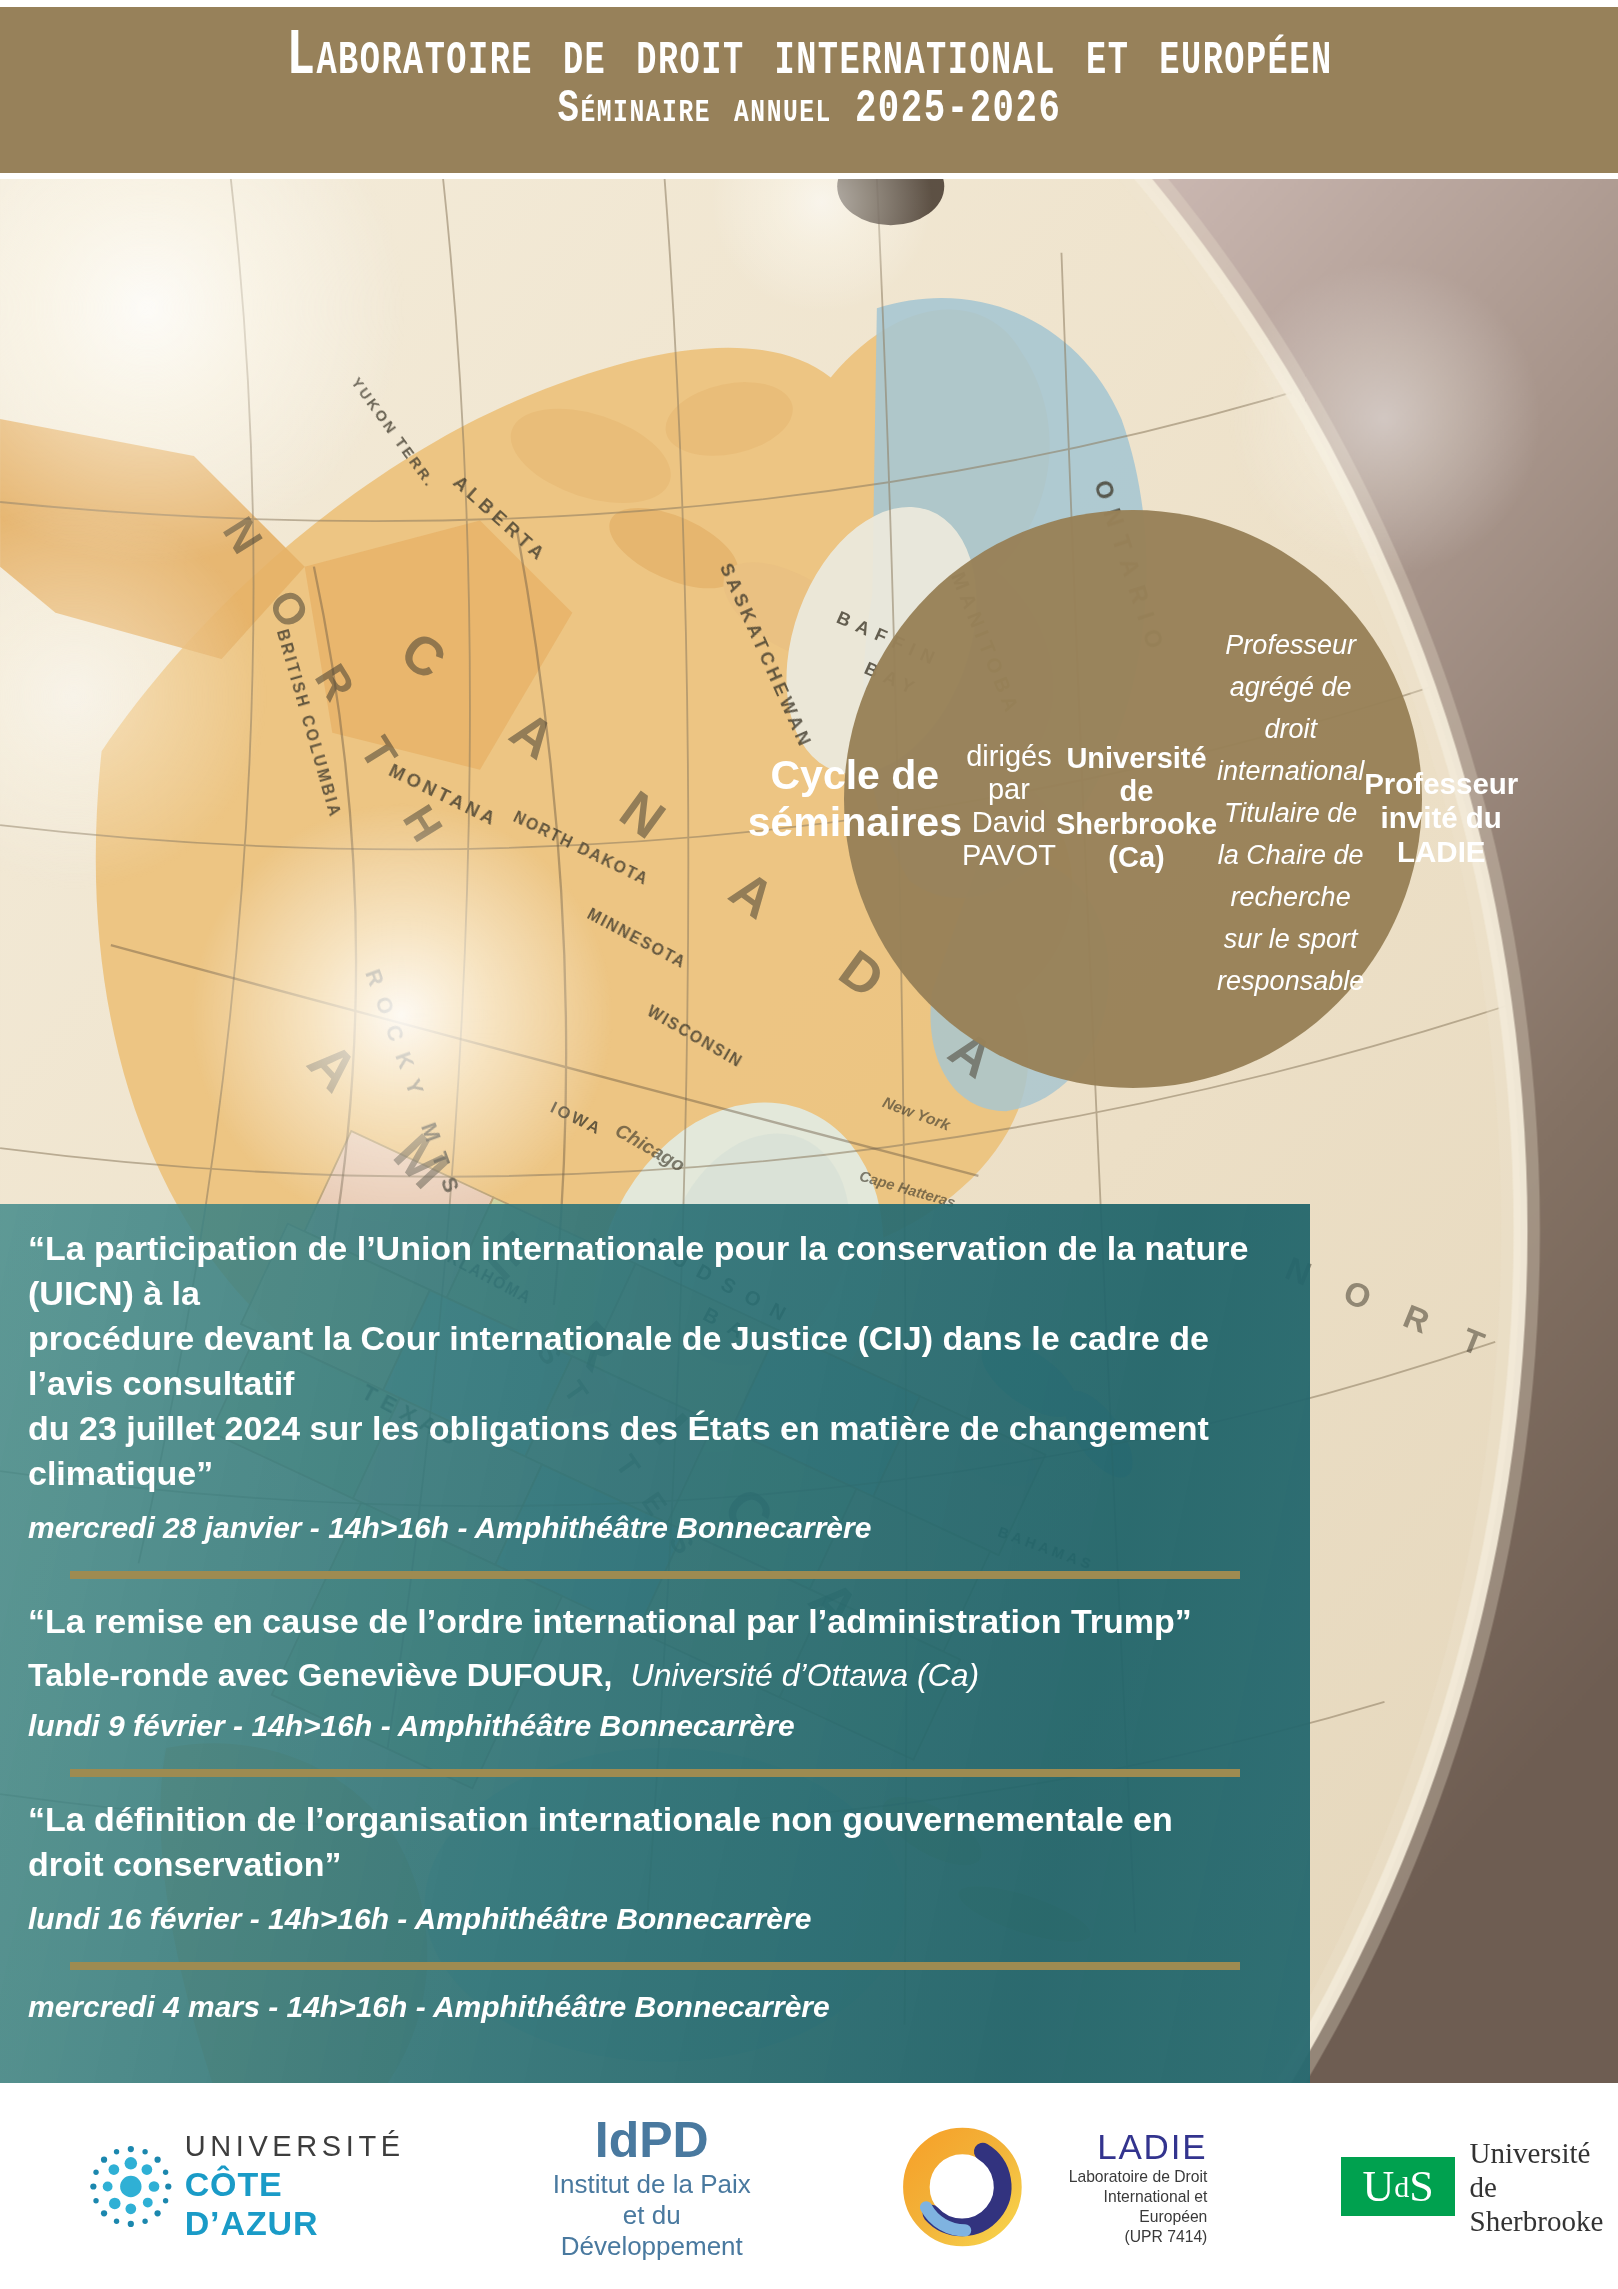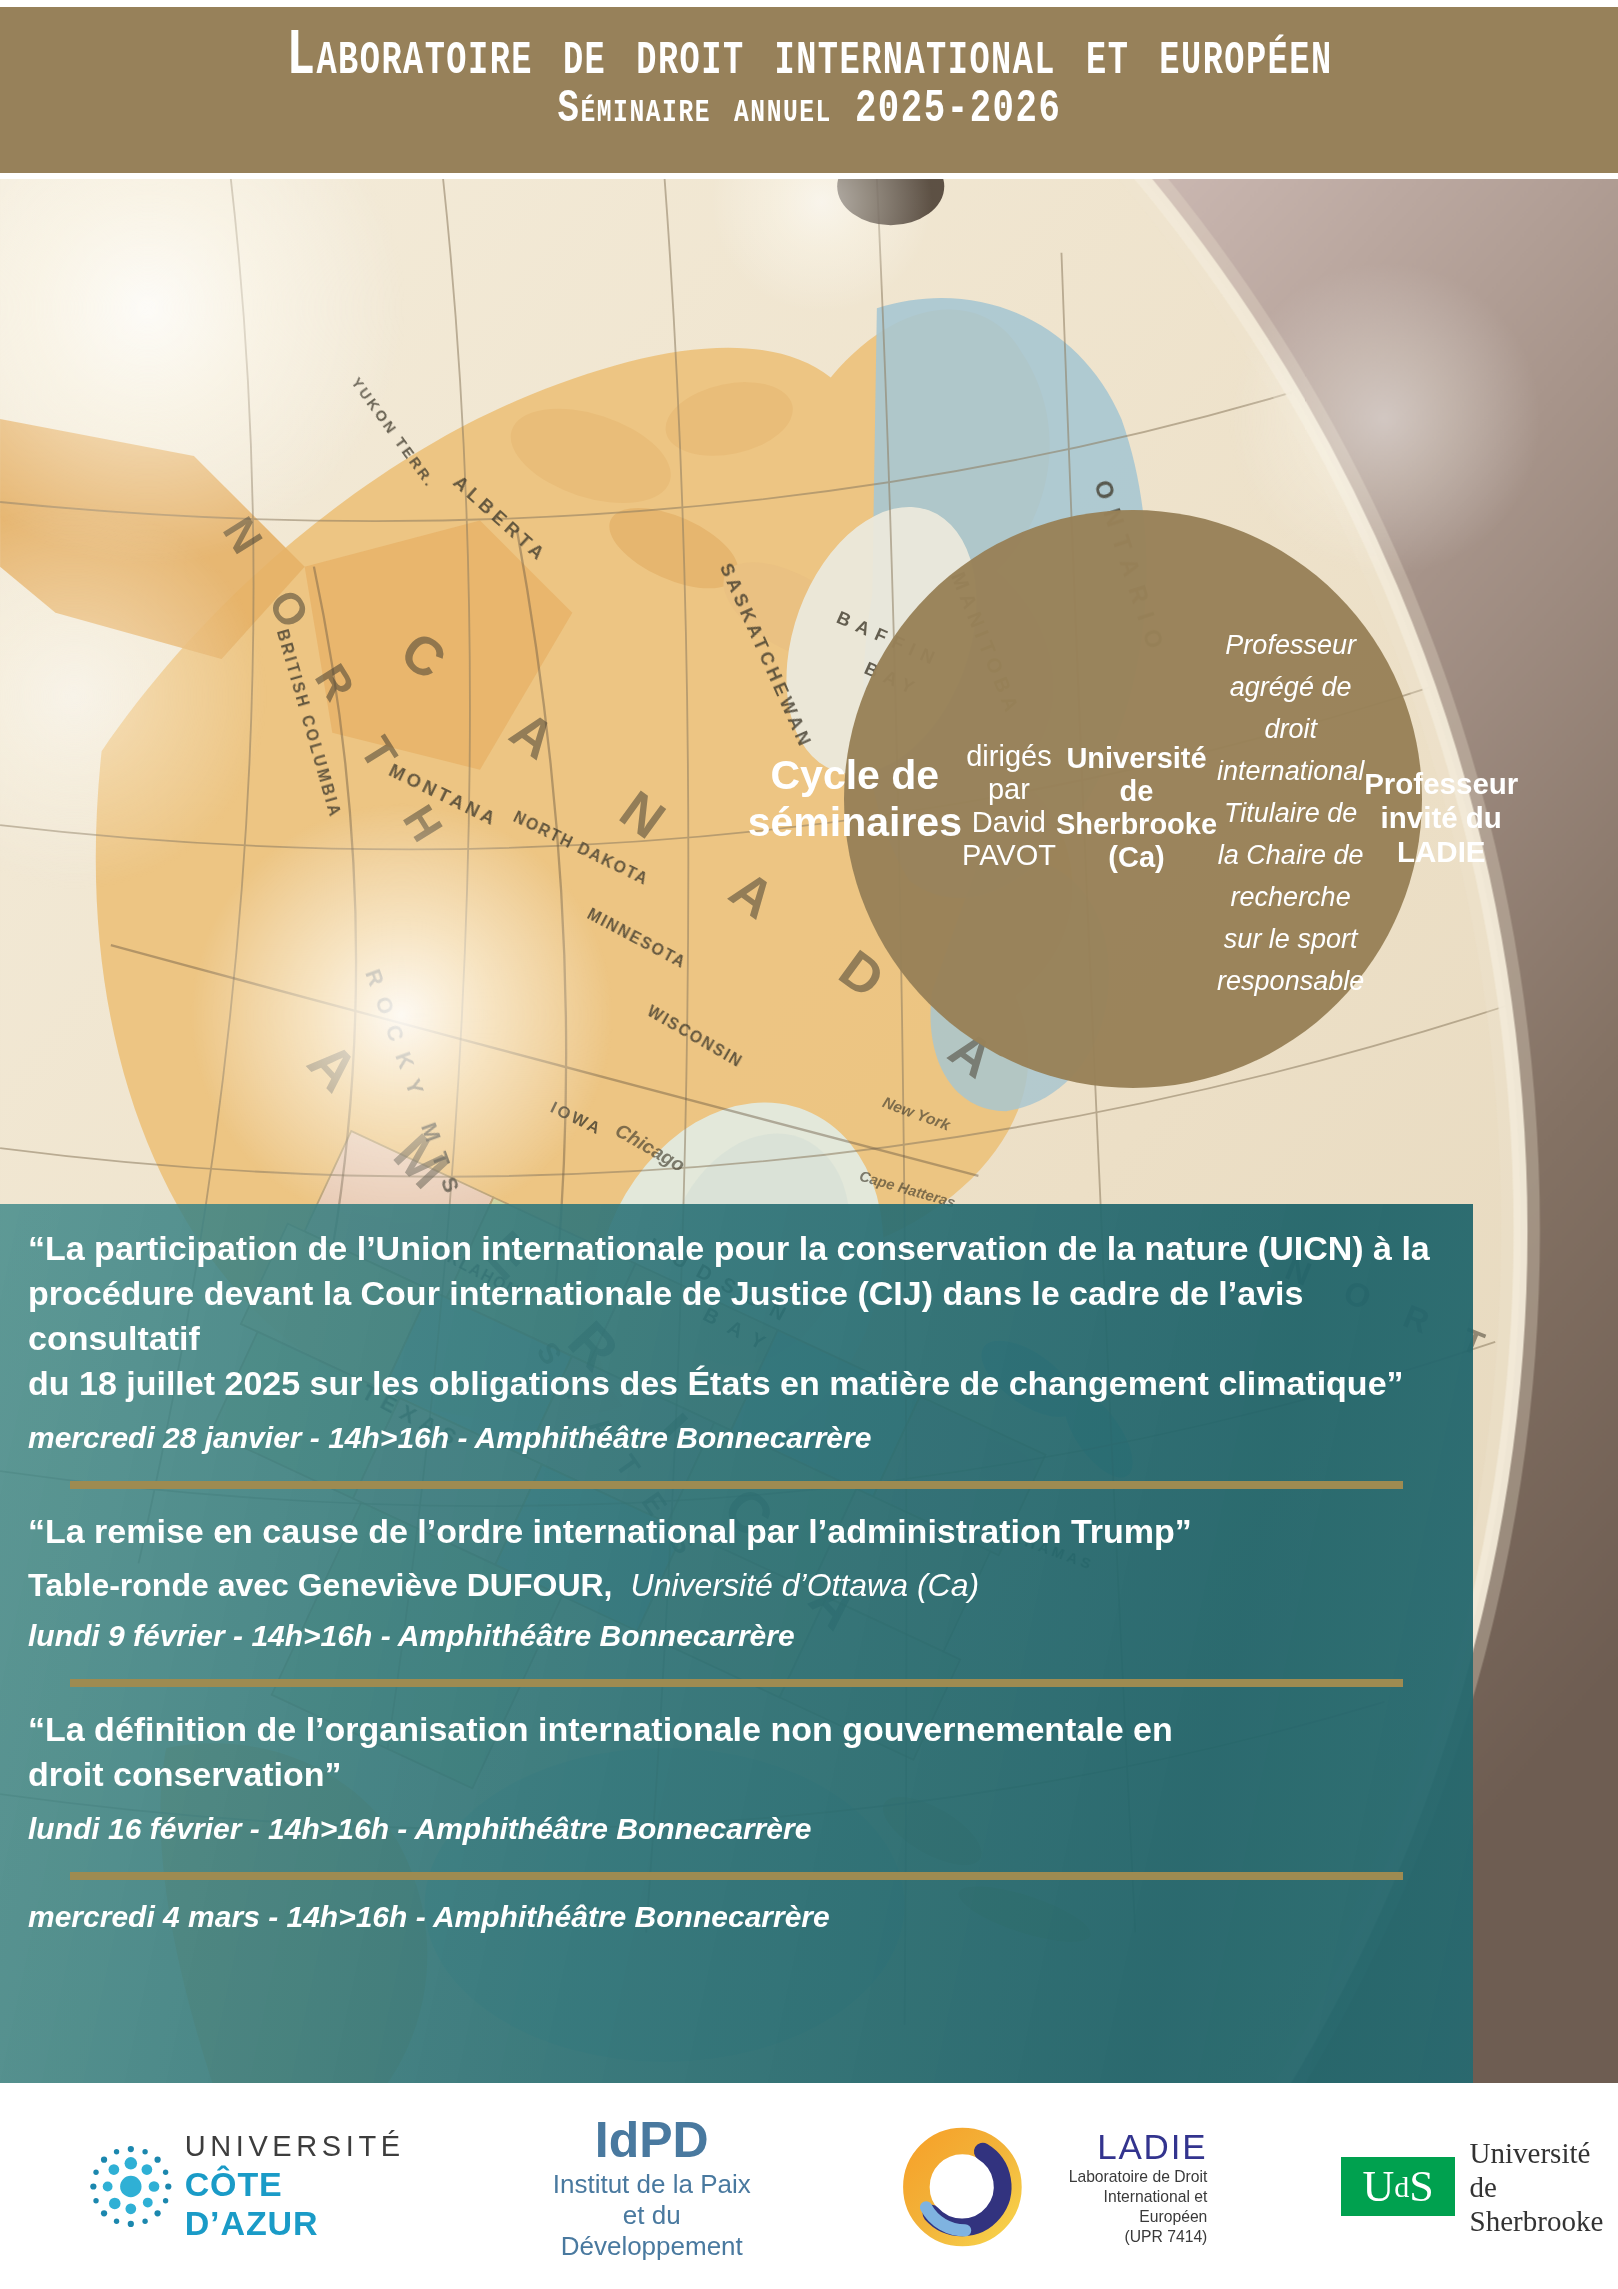--- a/index.html
+++ b/index.html
@@ -19,21 +19,21 @@
   .gold-circle{position:absolute;left:844px;top:510px;width:578px;height:578px;border-radius:50%;
           background:rgba(152,129,88,0.97);color:#fff;display:flex;
           align-items:center;justify-content:center;text-align:center;z-index:5;}
   .c-line1{font-size:41px;font-weight:700;}
   .c-line2{font-size:29px;font-weight:400;margin-top:14.8px;}
   .c-affil{font-size:29px;font-weight:700;margin-top:18.5px;}
   .c-role{font-size:27px;font-style:italic;line-height:42px;}
   .c-roles{margin-top:28px;}
   .c-invited{font-size:29.5px;font-weight:700;margin-top:37px;}
   
-  .teal{position:absolute;left:0;top:1204px;width:1473px;height:879px;z-index:6;
+  .teal{position:absolute;left:0;top:1204px;width:1310px;height:879px;z-index:6;
         background:linear-gradient(102deg,rgba(68,139,139,0.85) 0%,rgba(44,113,118,0.92) 45%,
                    rgba(33,100,106,0.95) 80%,rgba(40,106,112,0.96) 100%);
         box-sizing:border-box;padding:22px 28px 0 28px;color:#fff;}
   .sem-title{font-size:34px;font-weight:700;line-height:45px;}
   .sem-speaker{font-size:32px;margin-top:13px;}
   .sp-b{font-weight:700;margin-top:32px;}
   .sp-i{font-style:italic;margin-left:9.2px;}
   .sem-date{font-size:30px;font-weight:700;font-style:italic;margin-top:14.8px;}
   .divider{height:8.3px;background:#9E8B51;margin:26px 42px 20px 42px;border:none;}
   
@@ -221,21 +221,21 @@
     </div>
     <div class="c-invited">Professeur invité du LADIE</div>
   </div>
 
   <div class="teal">
 
     <div class="seminar">
       <div class="sem-title">
         <div>“La participation de l’Union internationale pour la conservation de la nature (UICN) à la</div>
         <div>procédure devant la Cour internationale de Justice (CIJ) dans le cadre de l’avis consultatif</div>
-        <div>du 18 juillet 2025 sur les obligations des États en matière de changement climatique”</div>
+        <div>du 23 juillet 2024 sur les obligations des États en matière de changement climatique”</div>
       </div>
       <div class="sem-date">mercredi 28 janvier - 14h&gt;16h - Amphithéâtre Bonnecarrère</div>
     </div>
 
     <hr class="divider">
 
     <div class="seminar">
       <div class="sem-title">
         <div>“La remise en cause de l’ordre international par l’administration Trump”</div>
       </div>

